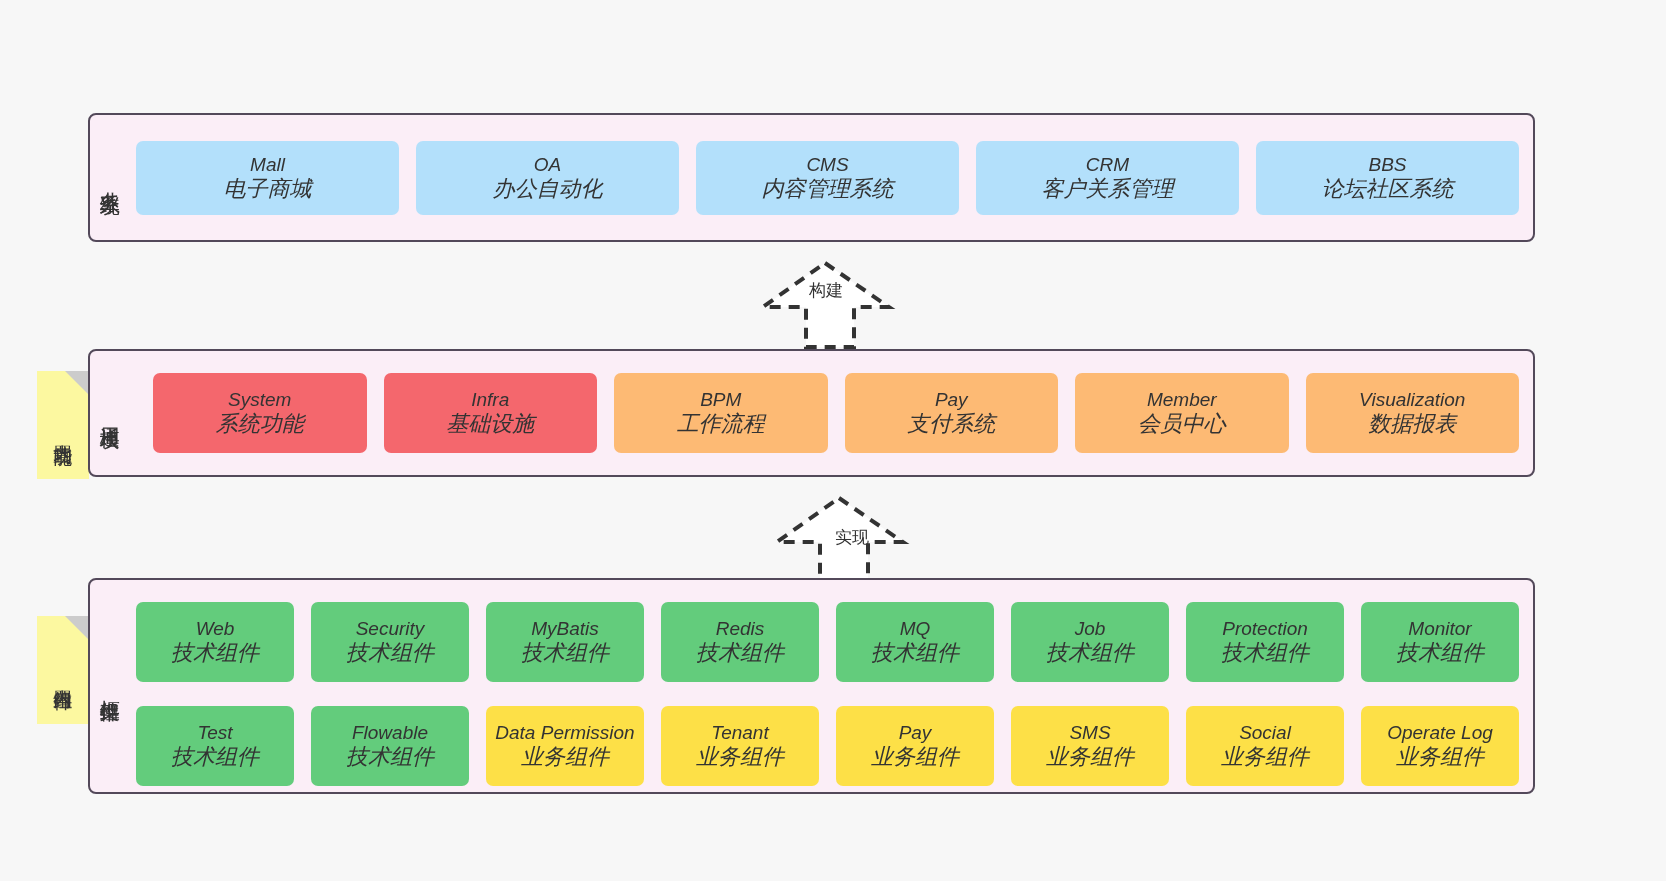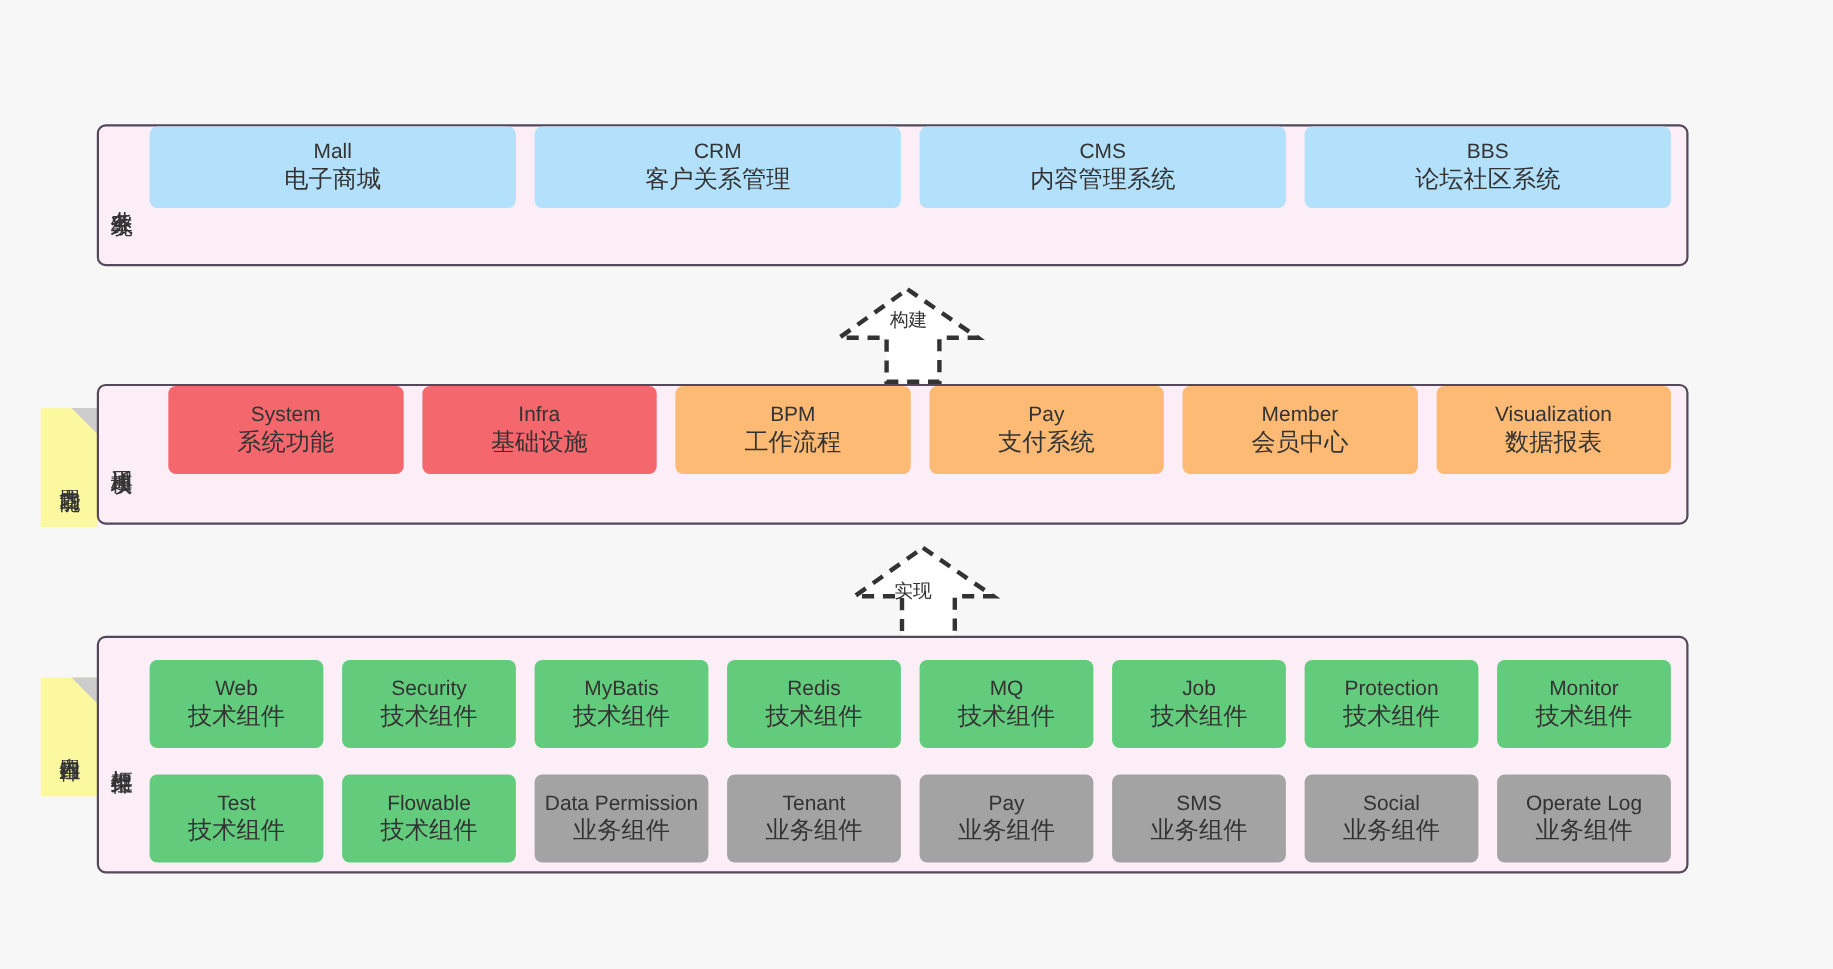--- a/index.html
+++ b/index.html
@@ -47,23 +47,24 @@
     text-orientation: upright;
     letter-spacing: 1px;
     white-space: nowrap;
     user-select: none;
   }
 
   .layer-body {
     flex: 1 1 auto;
     display: flex;
     flex-direction: column;
-    justify-content: flex-start;
+    justify-content: center;
     padding: 0 14px 0 6px;
     gap: 14px;
+    font-style: italic;
   }
 
   .row {
     display: flex;
     gap: 17px;
     justify-content: space-between;
   }
 
   .node {
     flex: 1 1 0;
@@ -93,21 +94,21 @@
   #layer-common { left: 88px; top: 349px; width: 1447px; height: 128px; gap: 17px; }
   #layer-common .row { height: 80px; }
   .node.red   { background: #f4676d; }
   .node.pink  { background: #fdba74; }
 
   
   #layer-framework { left: 88px; top: 578px; width: 1447px; height: 216px; }
   #layer-framework .layer-body { gap: 24px; padding-top: 4px; padding-bottom: 4px; margin-top: 16px;}
   #layer-framework .row { height: 80px; }
   .node.green  { background: #63cc7c; }
-  .node.lgreen { background: #a3a3a3; }
+  .node.lgreen { background: #fde047; }
 
   
   .sticky {
     position: absolute;
     background: #fcf8a0;
     box-sizing: border-box;
     font-size: 19px;
     line-height: 1.12;
     color: #333333;
     display: flex;
@@ -150,26 +151,30 @@
 
   <div class="layer" id="layer-business">
     <div class="layer-title">业务系统</div>
     <div class="layer-body">
       <div class="row">
         <div class="node blue">
           <span class="ntitle">Mall</span>
           <span class="nsub">电子商城</span>
         </div>
         <div class="node blue">
+          <span class="ntitle">OA</span>
+          <span class="nsub">办公自动化</span>
+        </div>
+        <div class="node blue">
+          <span class="ntitle">CMS</span>
+          <span class="nsub">内容管理系统</span>
+        </div>
+        <div class="node blue">
           <span class="ntitle">CRM</span>
           <span class="nsub">客户关系管理</span>
-        </div>
-        <div class="node blue">
-          <span class="ntitle">CMS</span>
-          <span class="nsub">内容管理系统</span>
         </div>
         <div class="node blue">
           <span class="ntitle">BBS</span>
           <span class="nsub">论坛社区系统</span>
         </div>
       </div>
     </div>
   </div>
 
   <div class="arrow-wrap" style="left:757px; top:255px; width:140px; height:95px;">
@@ -213,21 +218,21 @@
           <span class="nsub">数据报表</span>
         </div>
       </div>
     </div>
   </div>
 
   <div class="arrow-wrap" style="left:771px; top:490px; width:140px; height:95px;">
     <svg width="140" height="95" viewBox="0 0 140 95">
       <path d="M 68 8 L 132 52 L 97 52 L 97 92 L 49 92 L 49 52 L 6 52 Z" fill="#ffffff" stroke="#333333" stroke-width="4" stroke-dasharray="11,8" stroke-linejoin="miter"></path>
     </svg>
-    <span class="arrow-label" style="left:42px; top:36px;">实现</span>
+    <span class="arrow-label" style="left:64px; top:36px;">实现</span>
   </div>
 
   <div class="sticky" id="sticky-comp">
     <span class="sticky-text">内置组件</span>
     <span class="fold"></span>
   </div>
 
   <div class="layer" id="layer-framework">
     <div class="layer-title">框架组件</div>
     <div class="layer-body">

